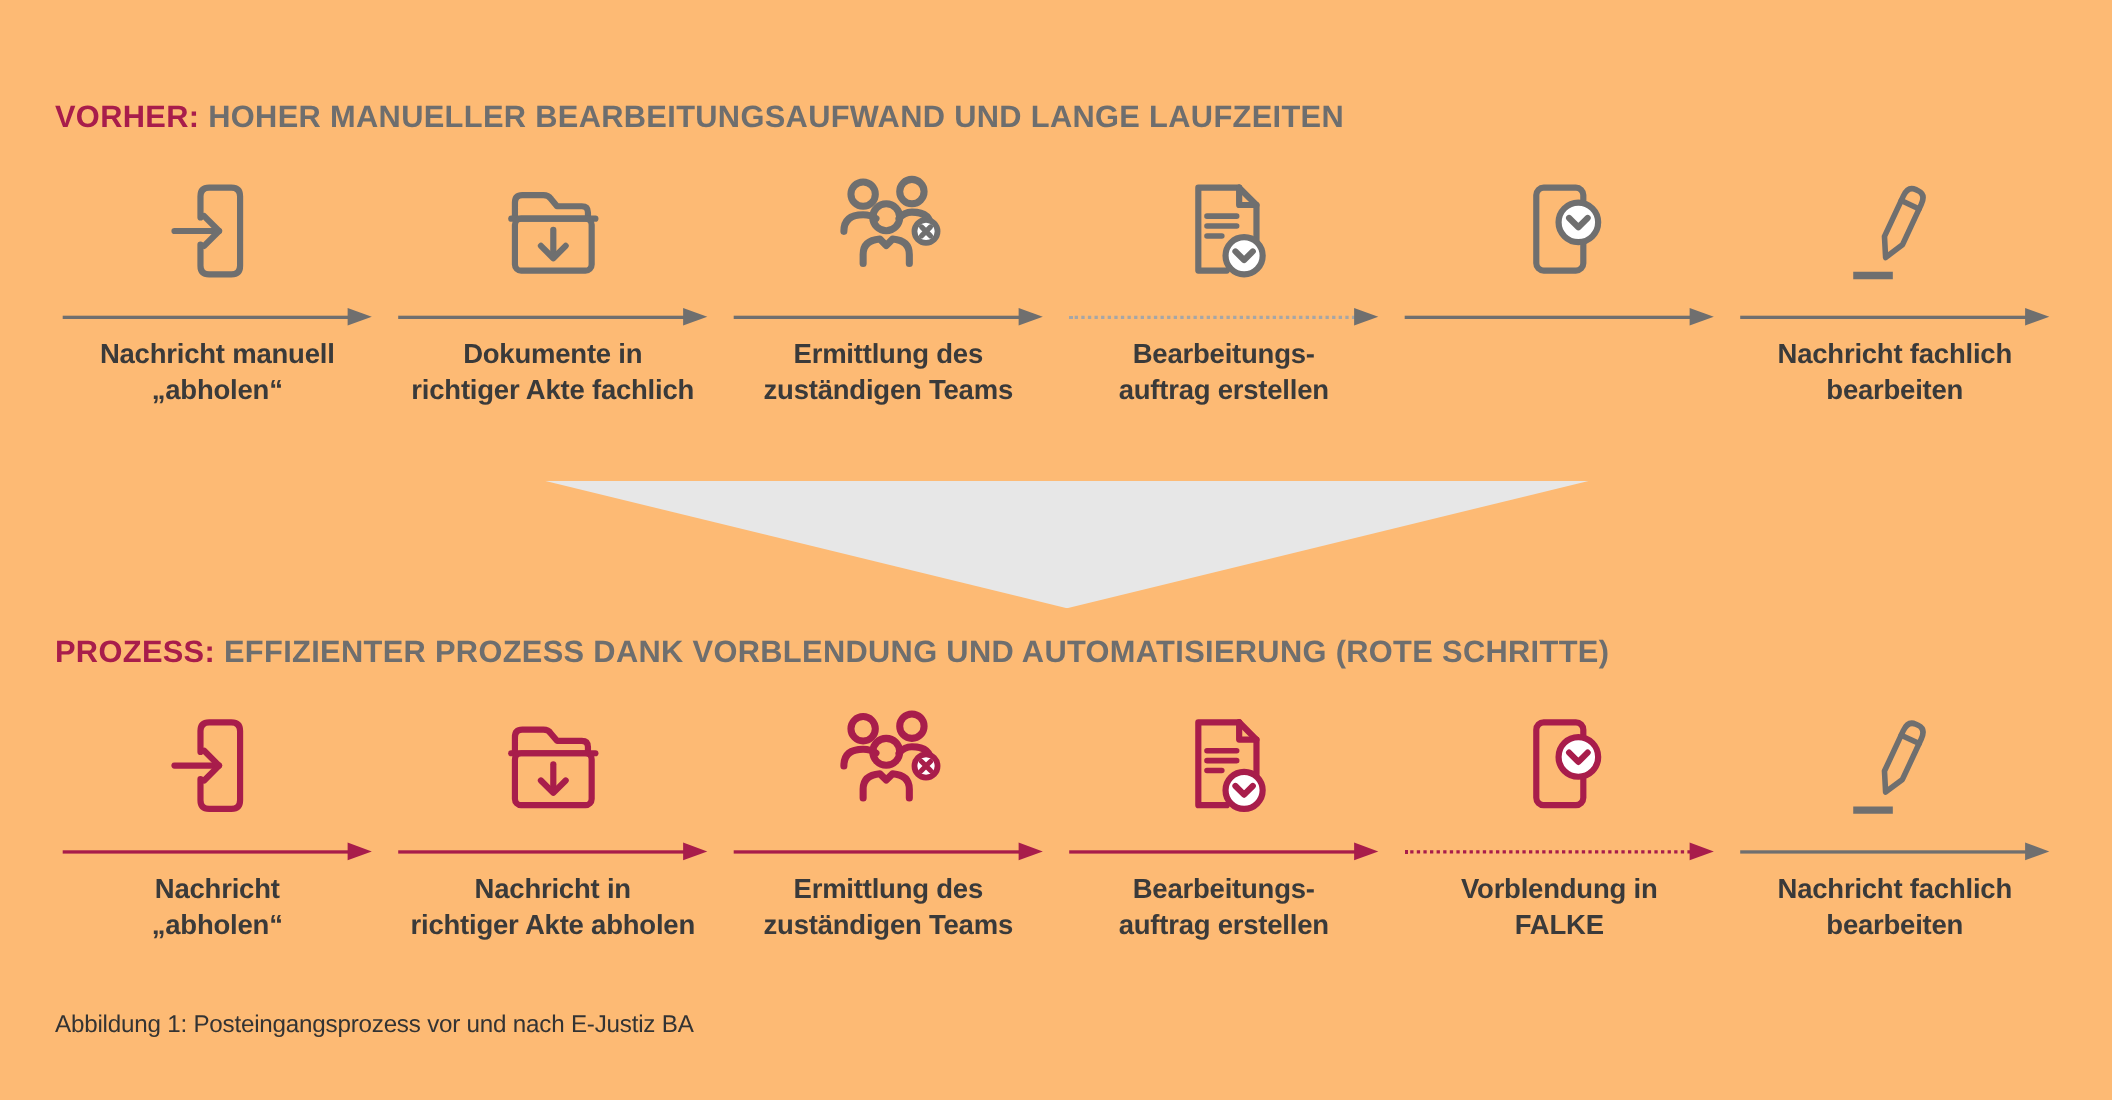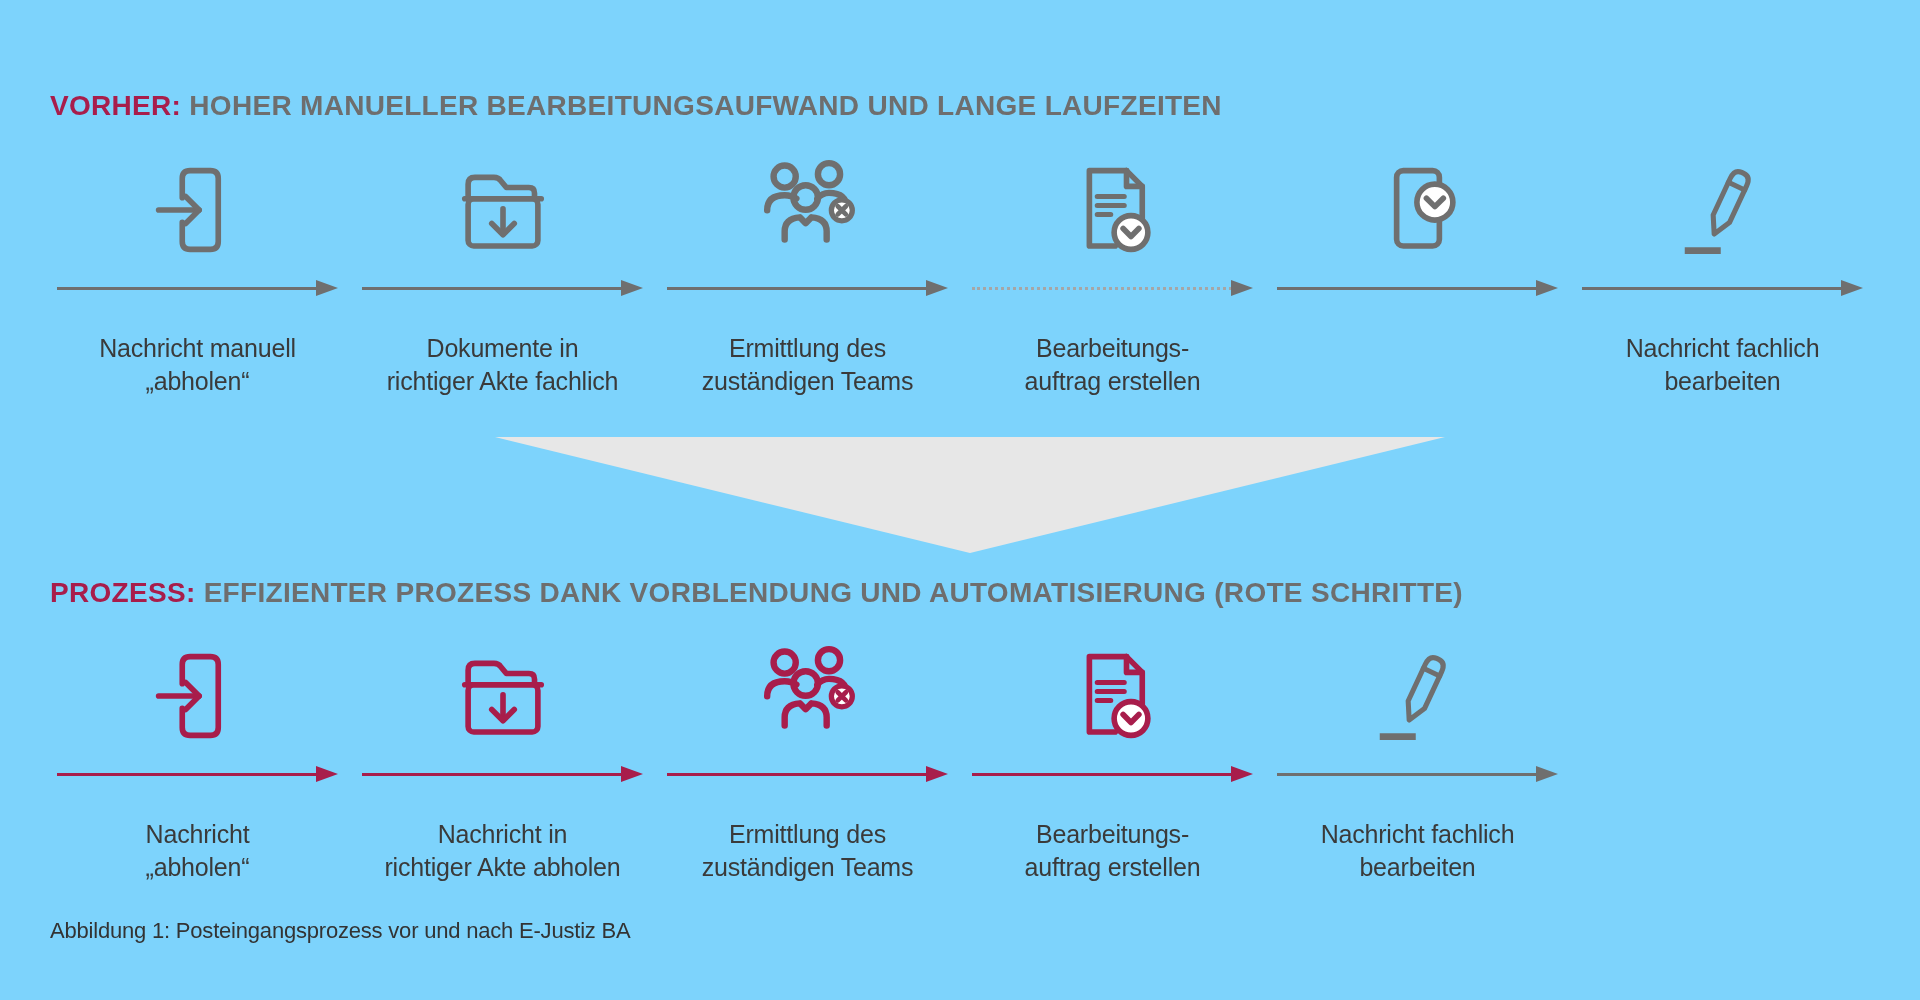--- a/index.html
+++ b/index.html
@@ -7,21 +7,21 @@
     --gray:#6f6f6f;
     --dotgray:#a6a6a6;
     --label:#3a3a3a;
     --headgray:#6e6e6e;
     --triangle:#e7e7e7;
     --caption:#333333;
   }
   *{box-sizing:border-box;margin:0;padding:0}
   html,body{background:#ffffff}
   body{font-family:"Liberation Sans",sans-serif;}
-  .canvas{position:relative;width:1920px;height:1000px;background:#7dd3fc;overflow:hidden}
+  .canvas{position:relative;width:1920px;height:1000px;background:#fdba74;overflow:hidden}
 
   .section-header{position:absolute;left:50px;font-size:28px;letter-spacing:.3px;white-space:nowrap}
   .section-header .prefix{color:var(--accent);font-weight:700}
   .section-header .title{color:var(--headgray);font-weight:600}
 
   .row{position:absolute;left:45px;width:1830px;display:grid;grid-template-columns:repeat(6,1fr)}
   .step{display:flex;flex-direction:column;align-items:center}
   .icon-box{height:122px;display:flex;align-items:flex-end;justify-content:center}
   .icon-box svg{display:block}
 
@@ -29,21 +29,21 @@
   .c-red{color:var(--accent)}
 
   .arrow{width:100%;height:36px;display:flex;align-items:center;padding:0 12px;margin-top:6px}
   .arrow .line{flex:1;height:3px;background:var(--gray)}
   .arrow .head{width:0;height:0;border-left:22px solid var(--gray);border-top:8px solid transparent;border-bottom:8px solid transparent;margin-left:-1px}
   .arrow.arrow-dotted .line{height:0;background:none;border-top:3px dotted var(--dotgray)}
   .arrow.ac-red .line{background:var(--accent)}
   .arrow.ac-red .head{border-left-color:var(--accent)}
   .arrow.ac-red.arrow-dotted .line{background:none;border-top:3px dotted var(--accent)}
 
-  .label{margin-top:26px;font-size:25px;line-height:1.32;font-weight:400;color:var(--label);
+  .label{font-size:25px;line-height:1.32;font-weight:700;color:var(--label);
          text-align:center;white-space:pre-line;letter-spacing:-.2px}
 
   .transition-triangle{position:absolute;top:437px;left:495px;width:950px;height:116px;
          background:var(--triangle);clip-path:polygon(0 0,100% 0,50% 100%)}
 
   .caption{position:absolute;left:50px;top:918px;font-size:22px;font-weight:400;
            color:var(--caption);letter-spacing:-.2px}
 
   #row-vorher{top:142px}
   #row-nachher{top:628px}
@@ -243,20 +243,35 @@
   </svg>
 </div>
     <div class="arrow arrow-solid ac-red">
       <span class="line"></span>
       <span class="head"></span>
     </div>
     <div class="label">Bearbeitungs-
 auftrag erstellen</div>
   </div>
 
+  <div class="step c-red">
+    <div class="icon-box">
+  <svg viewBox="0 0 96 96" width="108" height="108" fill="none" stroke="currentColor" stroke-width="5" stroke-linecap="round" stroke-linejoin="round">
+    <rect x="29" y="13" width="38" height="67" rx="6"></rect>
+    <circle cx="63" cy="41" r="16" fill="#ffffff"></circle>
+    <path d="M55.5 37.5 L63 45 L70.5 37.5"></path>
+  </svg>
+</div>
+    <div class="arrow arrow-dotted ac-red">
+      <span class="line"></span>
+      <span class="head"></span>
+    </div>
+    <div class="label">Vorblendung in
+FALKE</div>
+  </div>
 
   <div class="step c-gray">
     <div class="icon-box">
   <svg viewBox="0 0 96 96" width="108" height="108" fill="none" stroke="currentColor" stroke-width="4.5" stroke-linecap="round" stroke-linejoin="round">
     <g transform="rotate(25 52 44)">
       <path d="M44 21 Q44 12 51 12 L53 12 Q60 12 60 21 L60 57 L52 72 L44 57 Z"></path>
       <path d="M44 25 H60"></path>
     </g>
     <path d="M14 84 H46" stroke-width="6" stroke-linecap="butt"></path>
   </svg>

